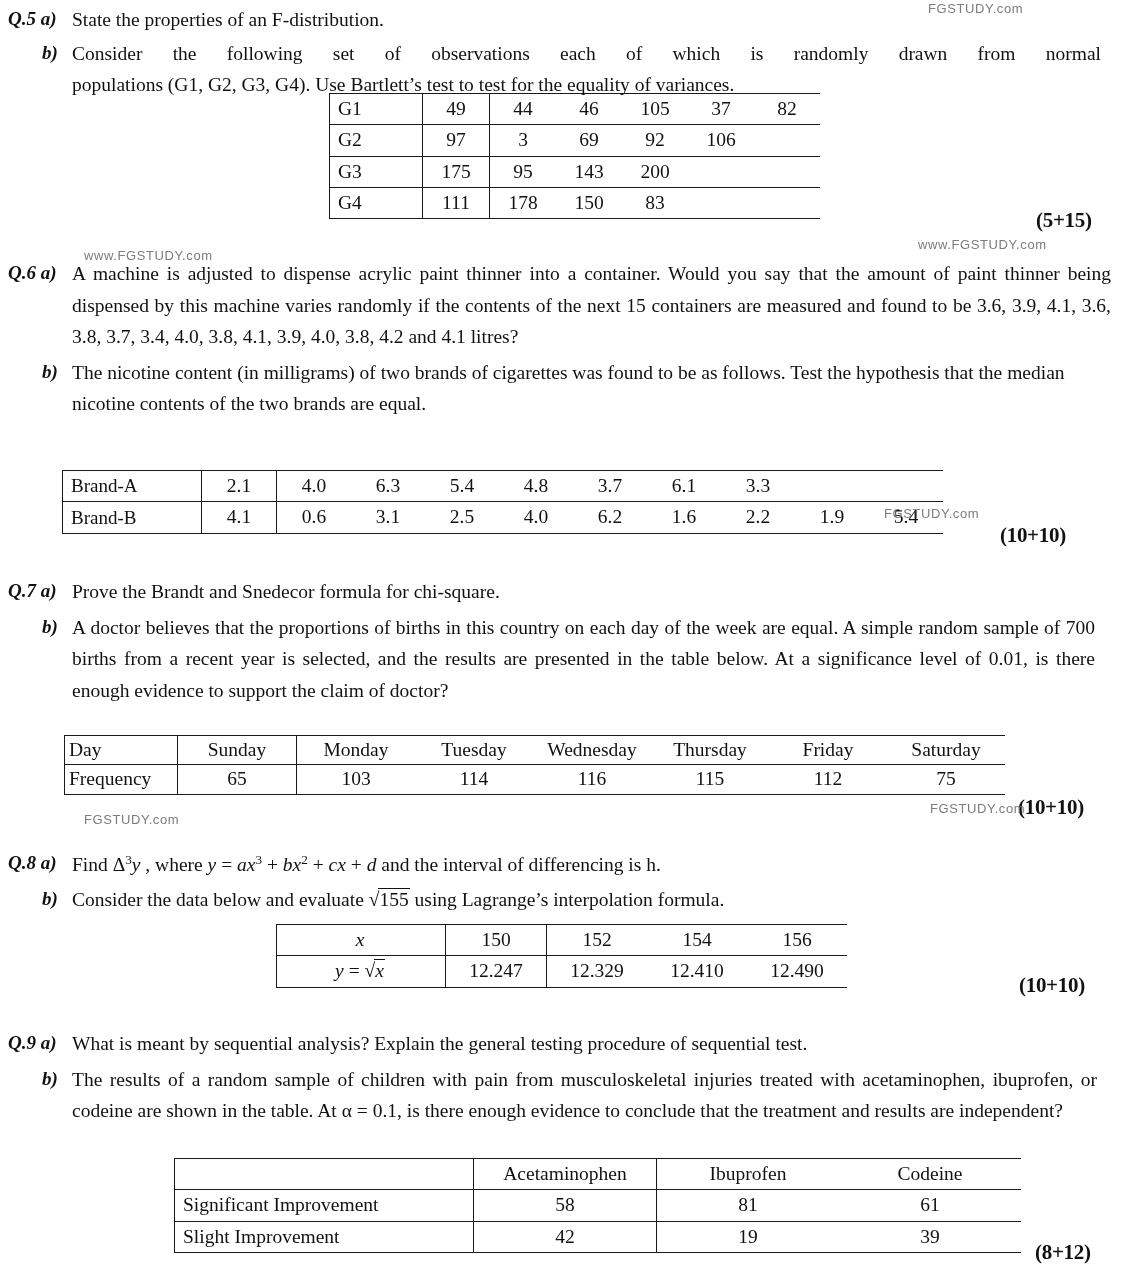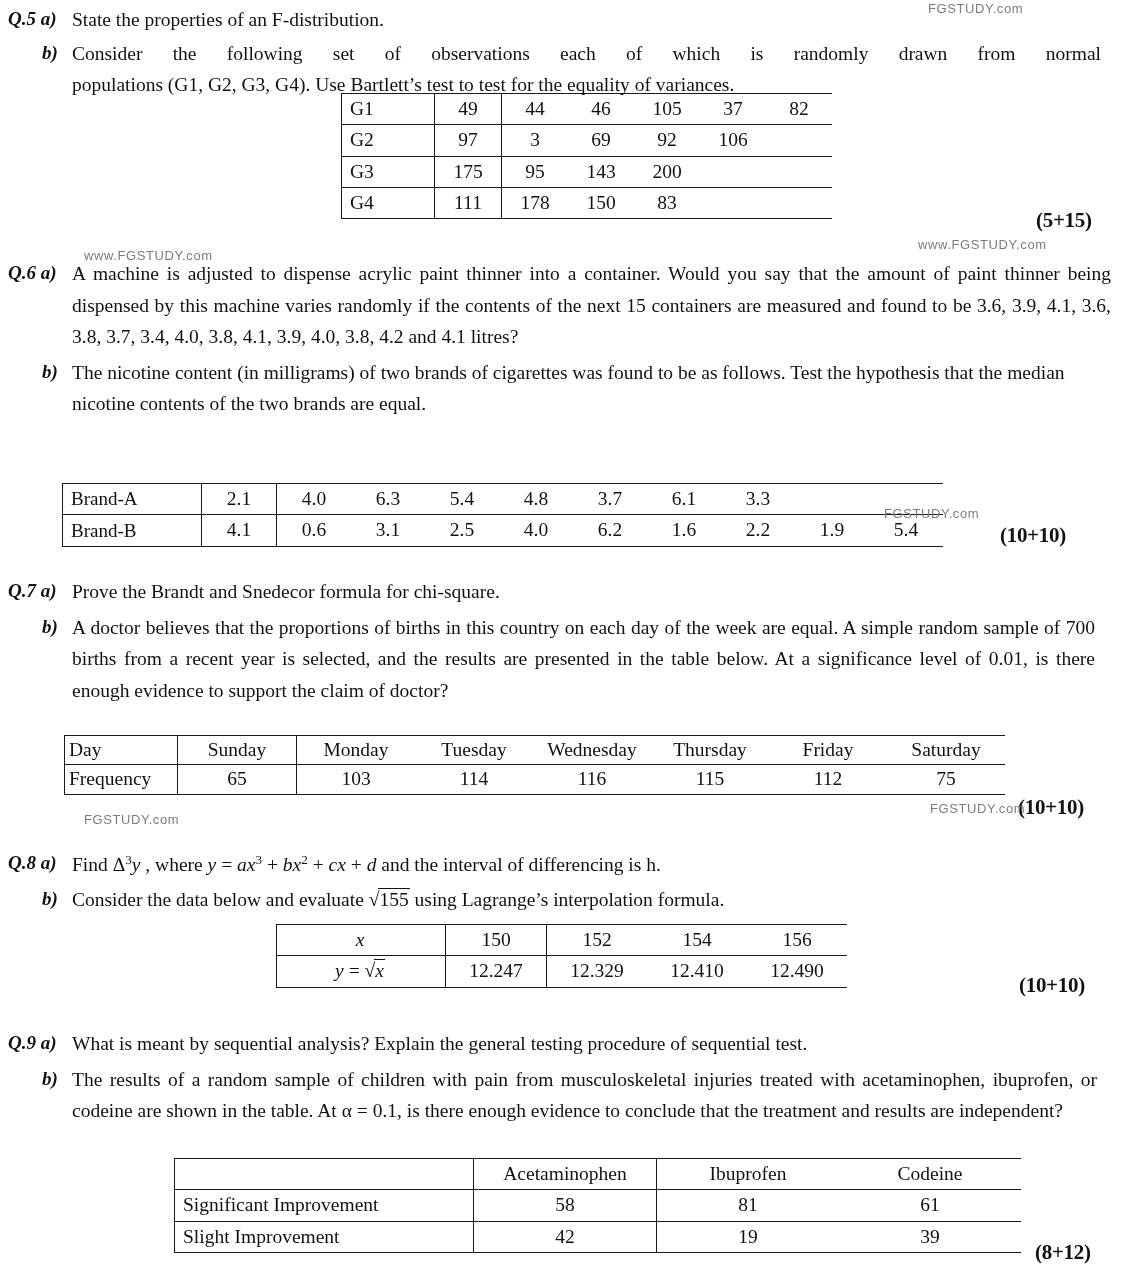--- a/index.html
+++ b/index.html
@@ -106,26 +106,26 @@
     text-align: left;
     padding-left: 8px;
     padding-right: 10px;
   }
   table.exam td.noborder {
     border-left: none;
     border-right: none;
   }
 
   
-  #g-table { left: 341px; top: 93px; }
+  #g-table { left: 329px; top: 93px; }
   #g-table td.lbl { width: 74px; }
   #g-table td.num { width: 54px; }
 
   
-  #nicotine-table { left: 62px; top: 483px; }
+  #nicotine-table { left: 62px; top: 470px; }
   #nicotine-table td.lbl { width: 120px; font-size: 19px; }
   #nicotine-table td.num { width: 62px; }
 
   
   #day-table { left: 64px; top: 735px; }
   #day-table td { padding: 1px 4px; }
   #day-table td.lbl { width: 104px; text-align: left; }
   #day-table td.day { width: 110px; }
 
   

